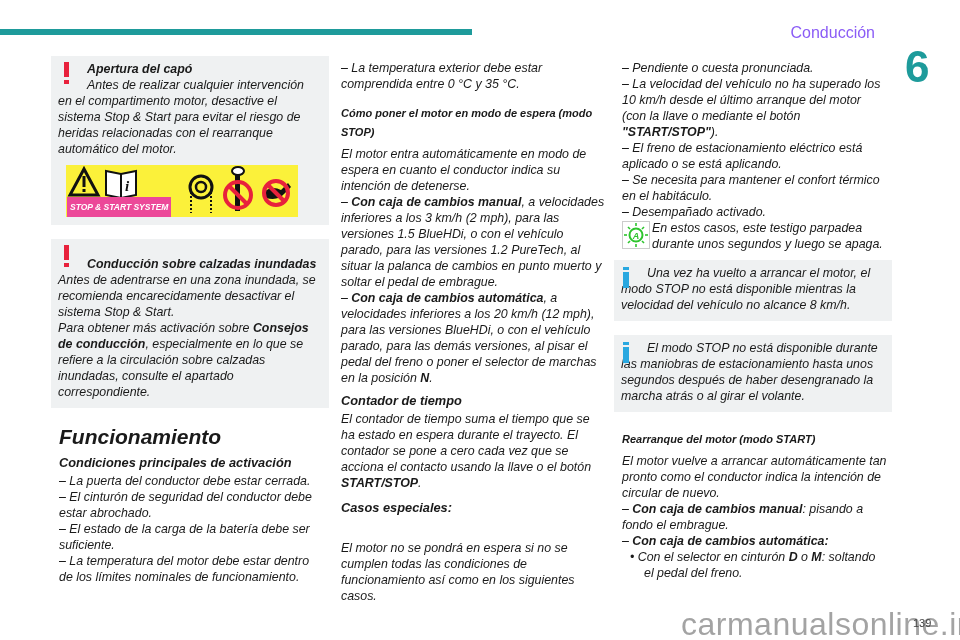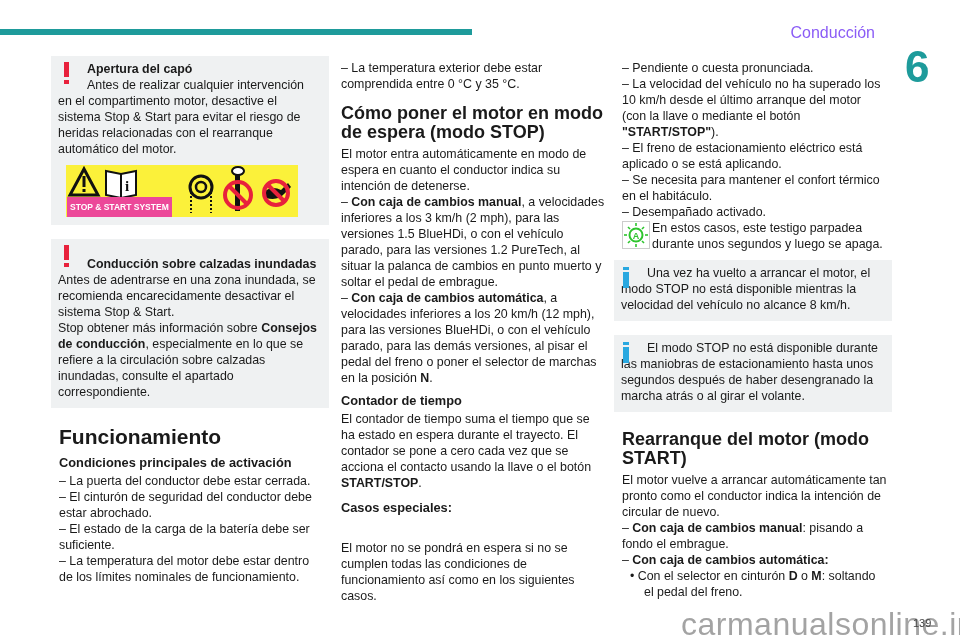--- a/index.html
+++ b/index.html
@@ -6,40 +6,40 @@
   body {
     width: 960px; height: 640px; background: #ffffff; position: relative; overflow: hidden;
     font-family: "Liberation Sans", sans-serif; color: #1a1a1a;
   }
   .top-bar { position: absolute; left: 0; top: 29px; width: 472px; height: 6px; background: #1e9b9b; }
   .chapter-title { position: absolute; right: 85px; top: 24px; font-size: 16px; color: #8b5cf6; }
   .chapter-num { position: absolute; left: 905px; top: 42px; font-size: 44px; font-weight: bold; color: #1e9b9b; }
   .page-num { position: absolute; left: 913px; top: 617px; font-size: 11px; color: #444; }
   .watermark { position: absolute; left: 681px; top: 606px; font-size: 32px; color: #9a9a9a; letter-spacing: 0.5px; opacity: 0.9; }
 
-  .col { position: absolute; top: 56px; width: 265px; font-size: 12.4px; line-height: 16px; }
+  .col { position: absolute; top: 56px; width: 265px; font-size: 12.4px; line-height: 16px; font-style: italic; }
   .col1 { left: 59px; }
   .col2 { left: 341px; top: 60px; }
   .col3 { left: 622px; top: 60px; }
 
   .box { background: #eff1f2; padding: 5px 7px 8px 7px; margin-left: -8px; width: 264px; position: relative; }
   .box p { margin: 0; }
   .ind { padding-left: 29px; }
   .warn-mark { position: absolute; left: 13px; top: 6px; width: 6px; }
   .warn-mark .bar { width: 5px; height: 15px; background: #e8213c; }
   .warn-mark .dot { width: 5px; height: 4px; background: #e8213c; margin-top: 3px; }
   .info-mark { position: absolute; left: 9px; top: 7px; width: 6px; }
   .info-mark .dot { width: 6px; height: 3px; background: #29a8e0; }
   .info-mark .bar { width: 6px; height: 16px; background: #29a8e0; margin-top: 2px; }
 
   .pictos { margin: 8px 0 0 8px; width: 232px; height: 52px; background: #fbf13a; position: relative; }
   .ss-label { position: absolute; left: 1px; bottom: 0; background: #ec4899; color: #fff; font-size: 8.5px; font-weight: bold; padding: 2px 3px; }
 
   h1.section { font-size: 21px; font-weight: bold; margin: 16px 0 4px 0; line-height: 26px; }
-  h2.sub { font-size: 18px; font-weight: bold; margin: 10px 0 4px 0; line-height: 19px; }
+  h2.sub { font-size: 11px; font-weight: bold; margin: 10px 0 4px 0; line-height: 19px; }
   h3.sub { font-size: 12.8px; font-weight: bold; margin: 6px 0 2px 0; line-height: 17px; }
   p { margin: 0; }
   b { font-weight: bold; }
   .bullet { padding-left: 22px; text-indent: -14px; }
 </style>
 </head>
 <body>
 
 <div class="top-bar"></div>
 <div class="chapter-title">Conducción</div>
@@ -80,21 +80,21 @@
 
   <div style="height:14px"></div>
 
   <div class="box" style="padding-top:17px">
     <div class="warn-mark">
         <div class="bar"></div>
         <div class="dot"></div>
       </div>
     <p class="ind"><b>Conducción sobre calzadas inundadas</b></p>
     <p>Antes de adentrarse en una zona inundada, se recomienda encarecidamente desactivar el sistema Stop &amp; Start.</p>
-    <p><span>Stop obtener más información sobre</span> <b>Consejos de conducción</b><span>, especialmente en lo que se refiere a la circulación sobre calzadas inundadas, consulte el apartado correspondiente.</span></p>
+    <p><span>Para obtener más activación sobre</span> <b>Consejos de conducción</b><span>, especialmente en lo que se refiere a la circulación sobre calzadas inundadas, consulte el apartado correspondiente.</span></p>
   </div>
 
   <h1 class="section">Funcionamiento</h1>
   <h3 class="sub" style="margin-top:0">Condiciones principales de activación</h3>
   <p>–  La puerta del conductor debe estar cerrada.</p>
   <p>–  El cinturón de seguridad del conductor debe estar abrochado.</p>
   <p>–  El estado de la carga de la batería debe ser suficiente.</p>
   <p>–  La temperatura del motor debe estar dentro de los límites nominales de funcionamiento.</p>
 </div>
 

